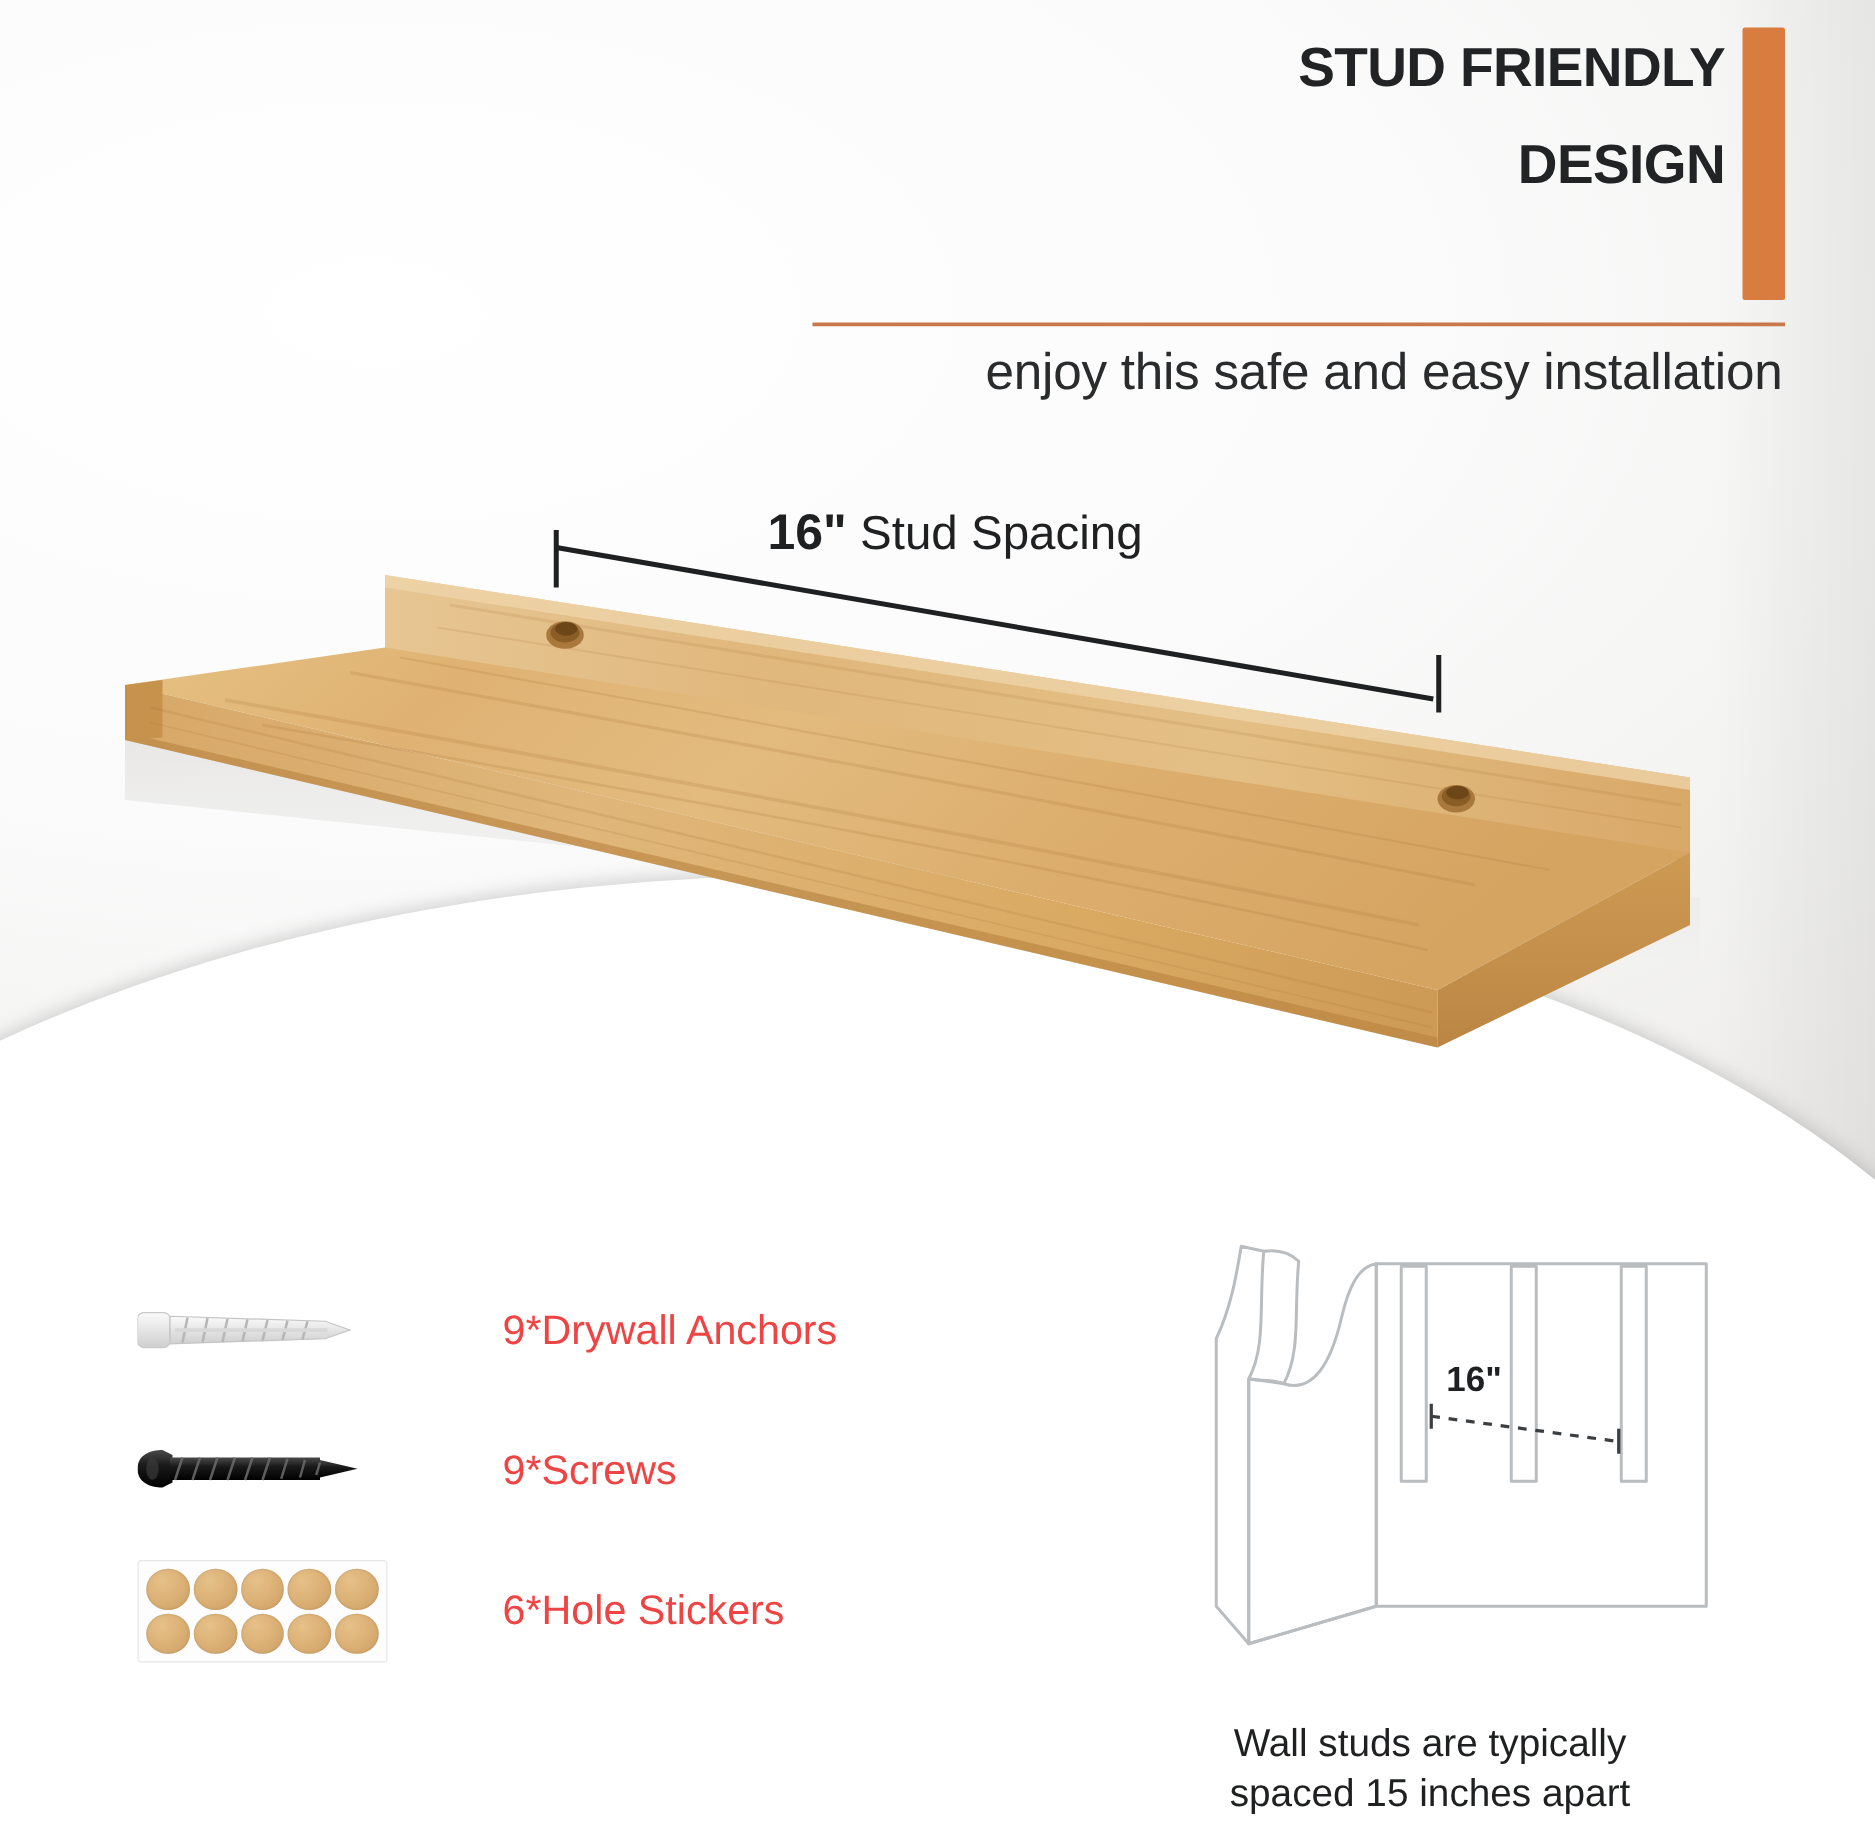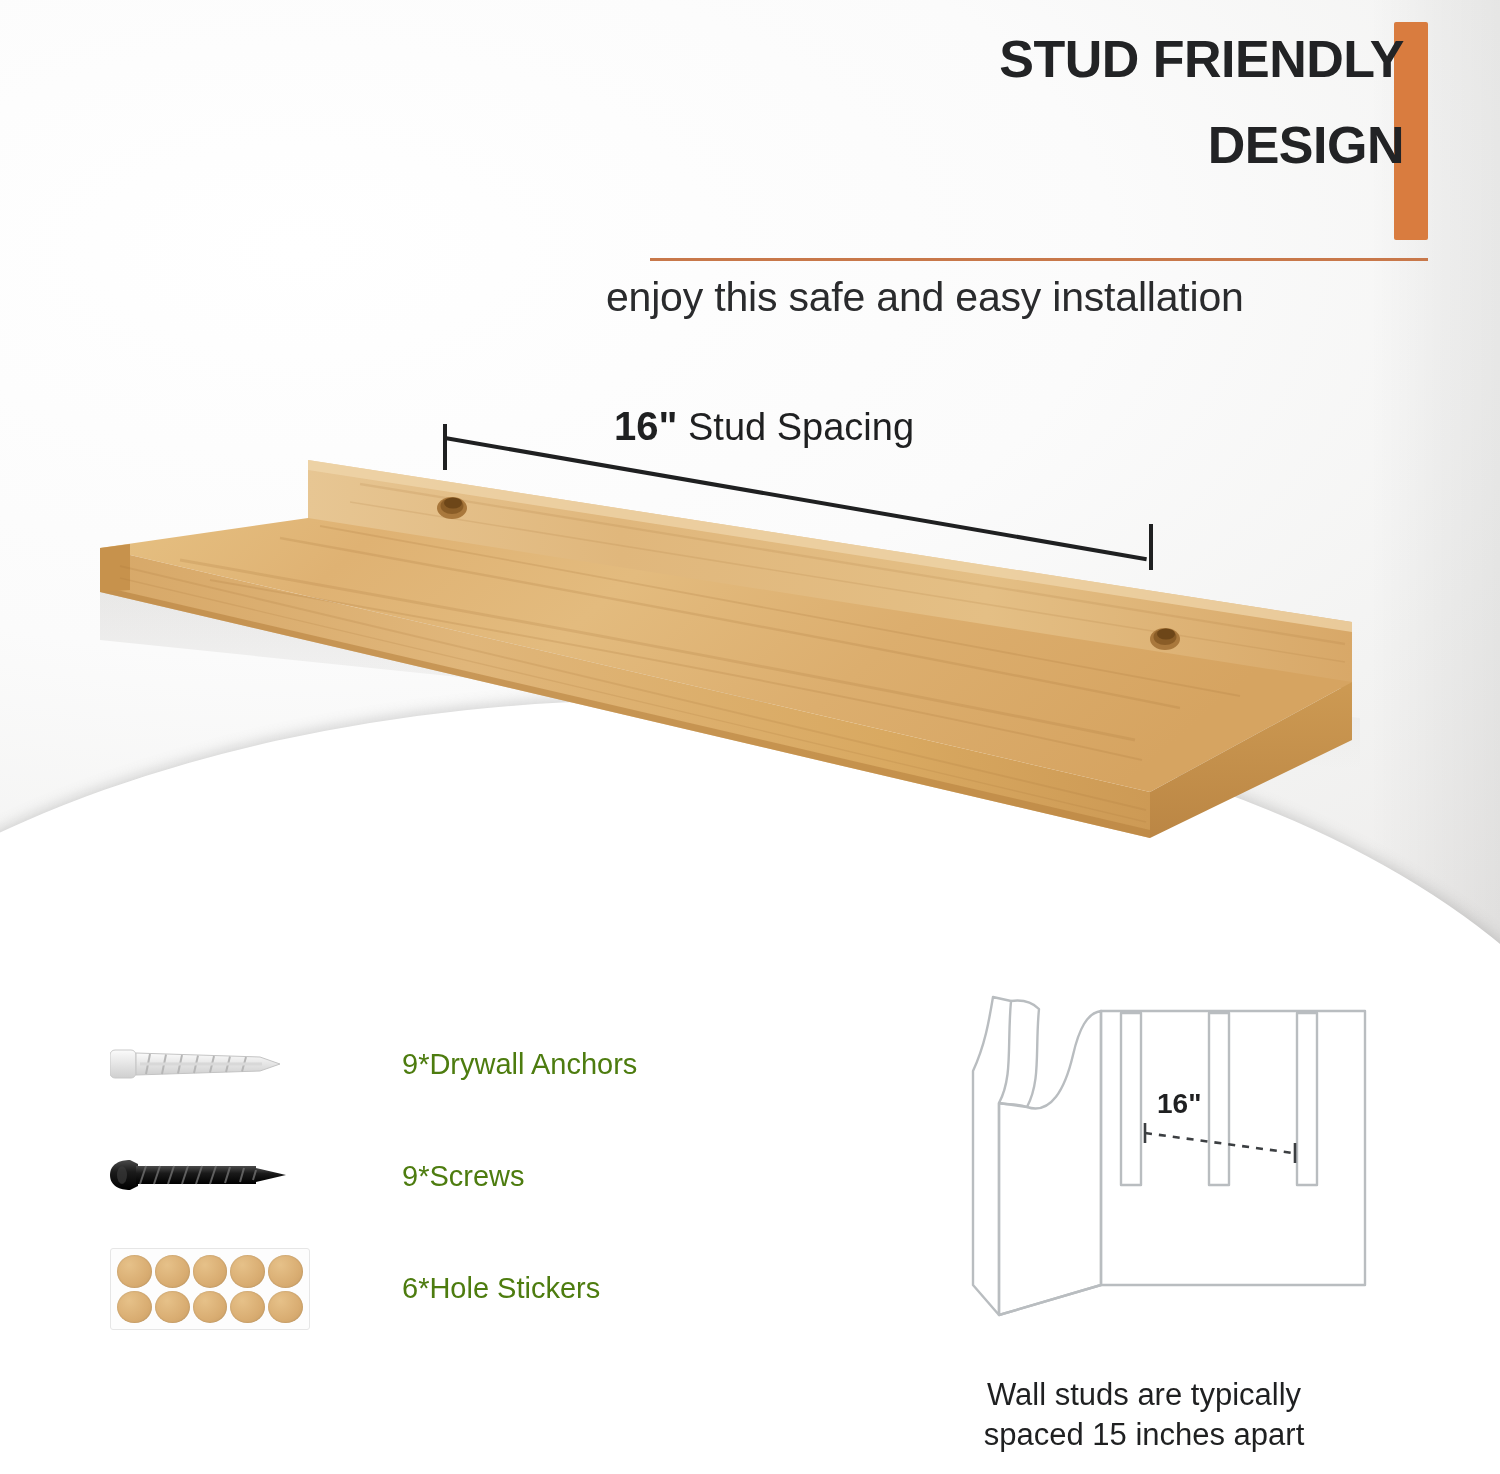--- a/index.html
+++ b/index.html
@@ -44,27 +44,27 @@
     width: 2000px;
     height: 860px;
     border-radius: 50% 50% 0 0 / 62% 62% 0 0;
     background: #ffffff;
     box-shadow: 0 -3px 14px rgba(120,120,120,0.30);
   }
 
   
   .headline {
     position: absolute;
-    right: 96px;
+    right: 120px;
     top: 30px;
     width: 700px;
     text-align: right;
     color: #222325;
     font-weight: bold;
-    font-size: 52px;
+    font-size: 44px;
     line-height: 1.12;
     letter-spacing: -0.5px;
   }
   .headline .l2 { display: block; margin-top: 28px; }
   .accent-bar {
     position: absolute;
     right: 72px;
     top: 22px;
     width: 34px;
     height: 218px;
@@ -77,21 +77,21 @@
     top: 258px;
     width: 778px;
     height: 3px;
     background: #c8784a;
   }
   .subline {
     position: absolute;
     right: 74px;
     top: 274px;
     width: 820px;
-    text-align: left;
+    text-align: right;
     color: #2a2b2d;
     font-size: 41px;
     letter-spacing: -0.2px;
   }
 
   
   .dim {
     position: absolute;
     left: 443px;
     top: 424px;
@@ -131,22 +131,22 @@
     display: flex;
     align-items: center;
   }
   .part-icon {
     width: 240px;
     height: 96px;
     position: relative;
     flex: 0 0 240px;
   }
   .part-label {
-    font-size: 29px;
-    color: #4d7c0f;
+    font-size: 33px;
+    color: #ef4444;
     margin-left: 66px;
     white-space: nowrap;
   }
 
   
   .anchor {
     position: absolute;
     left: 14px; top: 26px;
     width: 175px; height: 44px;
   }

